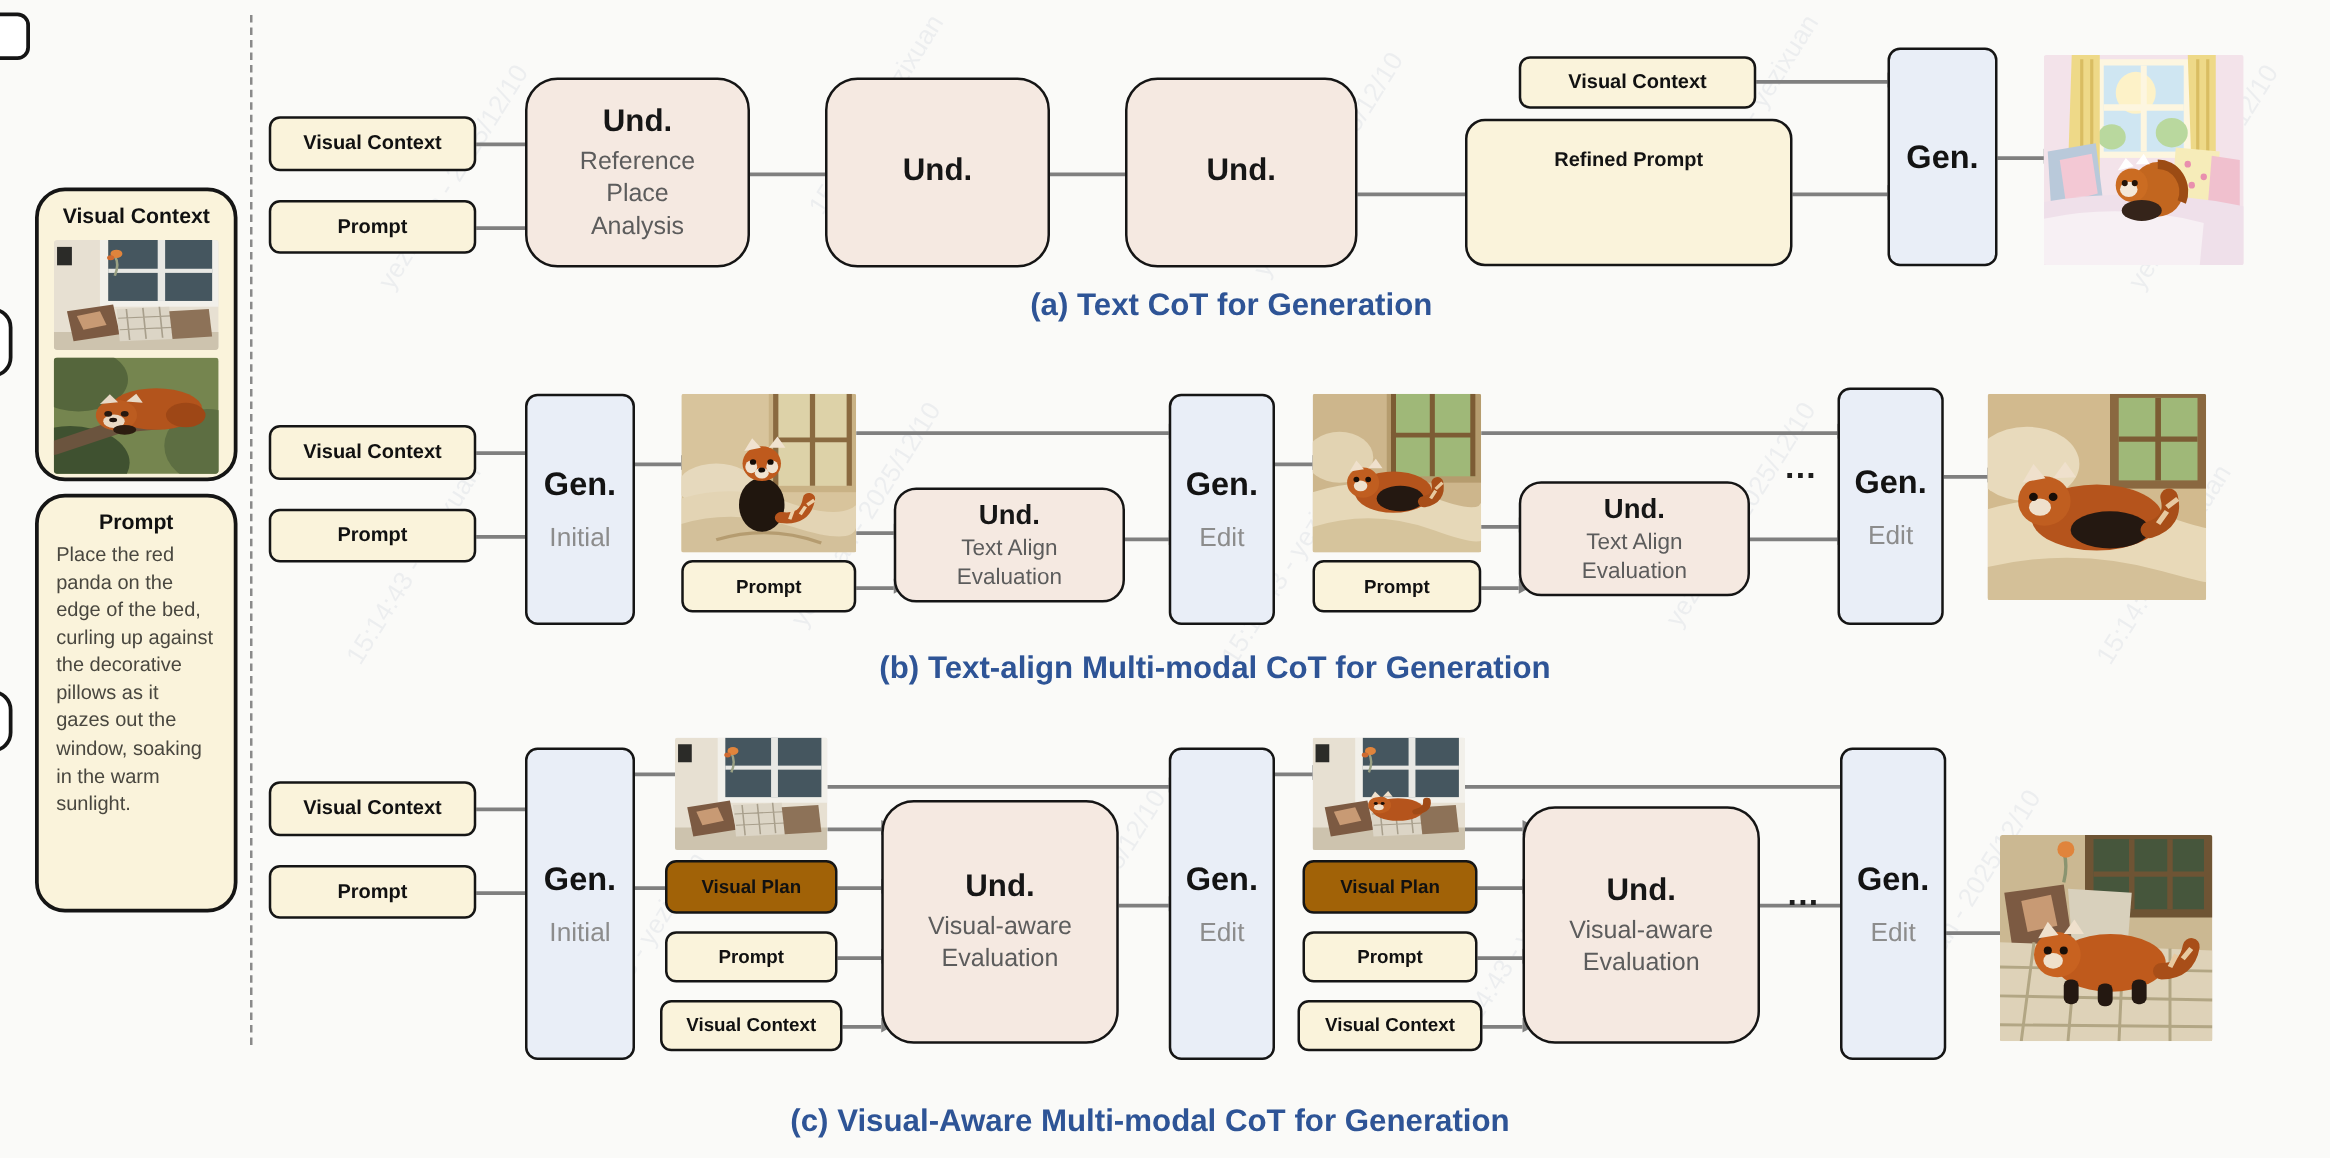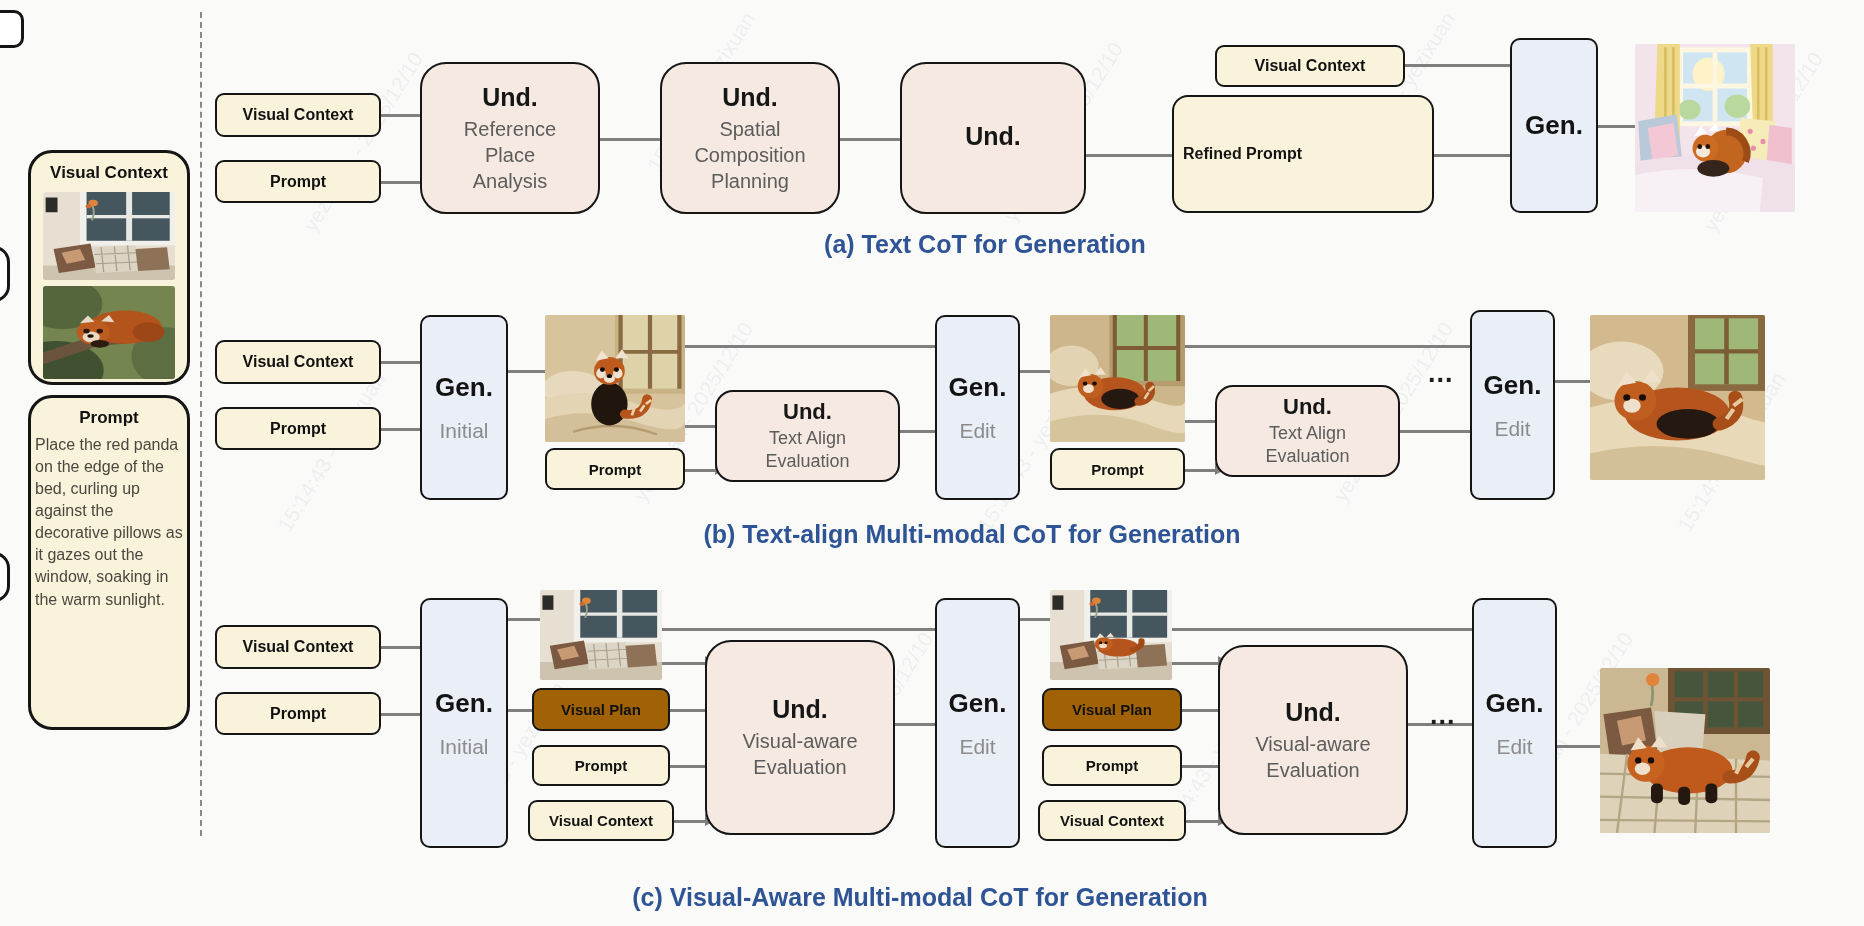--- a/index.html
+++ b/index.html
@@ -9,23 +9,23 @@
 .pill.green{background:#a16207}
 .pill.sm{font-size:15px}
 .undbox{position:absolute;display:flex;flex-direction:column;align-items:center;justify-content:center;background:#f5e9e1;border:2.8px solid #151515;border-radius:26px;z-index:3;text-align:center}
 .undbox .t{font-size:25px;font-weight:bold;color:#161616;margin-bottom:4px}
 .undbox .b{font-size:20px;color:#5c5c5c;white-space:pre-line;line-height:1.3}
 .genbox{position:absolute;display:flex;flex-direction:column;align-items:center;justify-content:center;background:#e9eef7;border:2.8px solid #151515;border-radius:10px;z-index:3;text-align:center}
 .genbox .t{font-size:26px;font-weight:bold;color:#131313}
 .genbox .s{font-size:21px;color:#8c8c8c;font-weight:500;margin-top:16px}
 .sidebox{position:absolute;background:#faf3db;border:3px solid #151515;border-radius:24px;z-index:3;display:flex;flex-direction:column;align-items:center}
 .sidebox .t{font-size:17px;font-weight:bold;color:#111;margin:10px 0 6px}
-.sidebox .b{font-size:16px;color:#49473f;line-height:1.38;padding:0 4px;text-align:left}
+.sidebox .b{font-size:16px;color:#49473f;line-height:1.38;padding:0 14px;text-align:left}
 .sideimg{display:block;margin:3px 0;border-radius:3px}
-.refbox{position:absolute;background:#faf3db;border:2.8px solid #151515;border-radius:16px;z-index:3;display:flex;flex-direction:row;align-items:center;padding:23px 9px}
+.refbox{position:absolute;background:#faf3db;border:2.8px solid #151515;border-radius:16px;z-index:3;display:flex;flex-direction:column;align-items:center;padding:23px 9px}
 .refbox .t{font-size:16px;font-weight:bold;color:#131313}
 .refbox .b{font-size:12.6px;color:#8f8f8f;line-height:1.2;text-align:center;margin-top:2px}
 .arrow{position:absolute;height:2.6px;background:#7f7f7f;z-index:2}
 .arrow::after{content:"";position:absolute;right:-11px;top:-5.6px;border-left:11px solid #7f7f7f;border-top:6.8px solid transparent;border-bottom:6.8px solid transparent}
 .caption{position:absolute;font-size:25px;font-weight:bold;color:#2e5496;z-index:3;text-align:center}
 .ph{position:absolute;z-index:3;border-radius:2px}
 .ell{position:absolute;font-size:27px;font-weight:bold;color:#1d1d1d;z-index:3;letter-spacing:1px}
 .dash{position:absolute;border-left:2px dashed #8a8a8a;z-index:1}
 .wm{position:absolute;color:#6c7aa0;opacity:.09;font-size:21px;white-space:nowrap;transform:rotate(-58deg);z-index:0;font-weight:500}
 .frag{position:absolute;background:#ffffff;border:3px solid #151515;z-index:3}
@@ -266,23 +266,20 @@
   </div>
 
 <div class="undbox" style="left:420px;top:62px;width:180px;height:152px">
   <div class="t">Und.</div>
   <div class="b">Reference
 Place
 Analysis</div>
 </div>
 <div class="undbox" style="left:660px;top:62px;width:180px;height:152px">
   <div class="t">Und.</div>
-  <div class="b">Spatial
-Composition
-Planning</div>
 </div>
 <div class="undbox" style="left:900px;top:62px;width:186px;height:152px">
   <div class="t">Und.</div>
 </div>
 
 <div class="pill" style="left:1215px;top:45px;width:190px;height:42px">
     <span>Visual Context</span>
   </div>
 <div class="refbox" style="left:1172px;top:95px;width:262px;height:118px">
   <div class="t">Refined Prompt</div>

